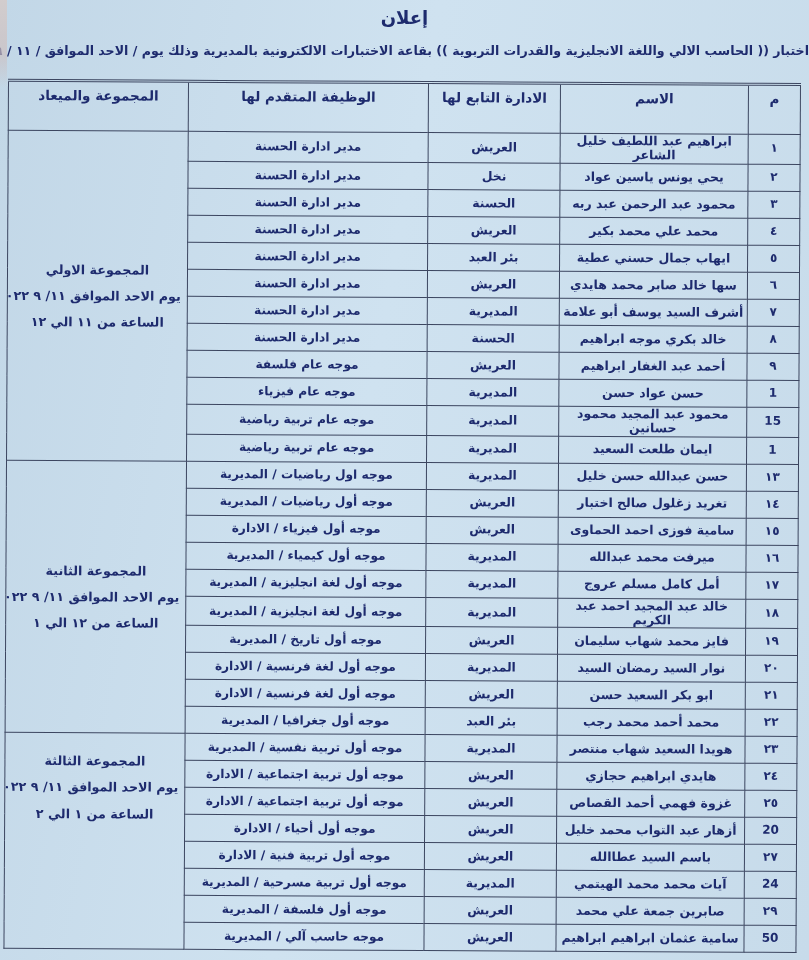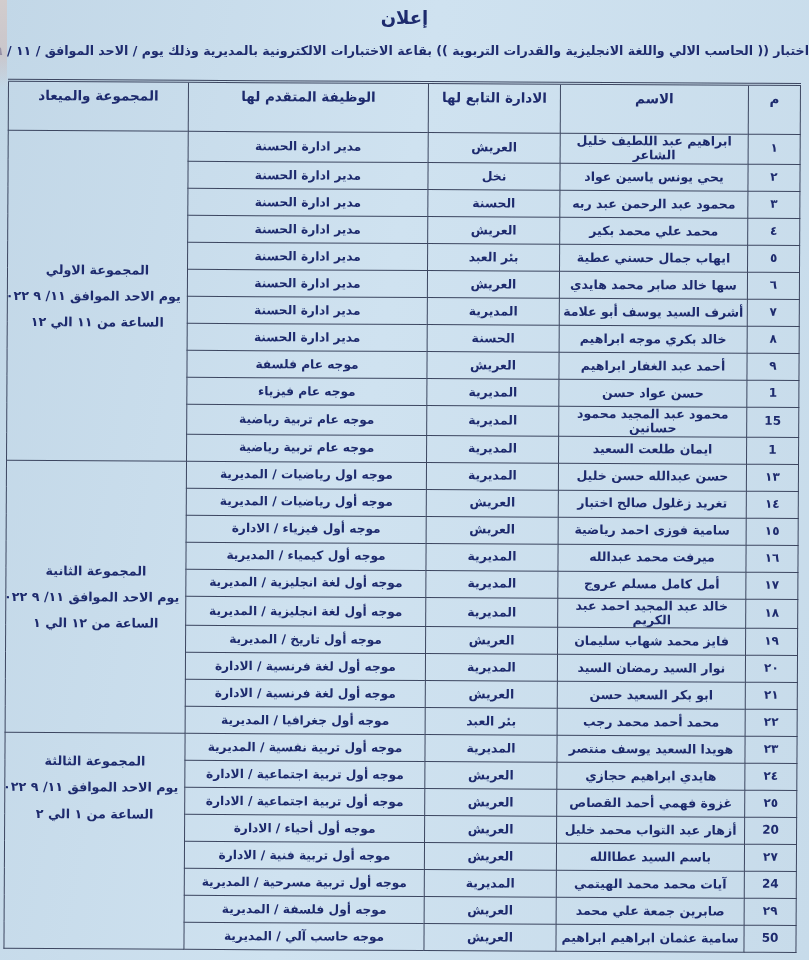--- a/index.html
+++ b/index.html
@@ -175,21 +175,21 @@
           </td>
         </tr>
         <tr>
     <td class="cell-num">١٤</td>
     <td class="cell-name">تغريد زغلول صالح اختبار</td>
     <td class="cell-dept">العريش</td>
     <td class="cell-pos">موجه أول رياضيات / المديرية</td>
   </tr>
         <tr>
     <td class="cell-num">١٥</td>
-    <td class="cell-name">سامية فوزى احمد رياضية</td>
+    <td class="cell-name">سامية فوزى احمد الحماوى</td>
     <td class="cell-dept">العريش</td>
     <td class="cell-pos">موجه أول فيزياء / الادارة</td>
   </tr>
         <tr>
     <td class="cell-num">١٦</td>
     <td class="cell-name">ميرفت محمد عبدالله</td>
     <td class="cell-dept">المديرية</td>
     <td class="cell-pos">موجه أول كيمياء / المديرية</td>
   </tr>
         <tr>
@@ -223,21 +223,21 @@
     <td class="cell-pos">موجه أول لغة فرنسية / الادارة</td>
   </tr>
         <tr>
     <td class="cell-num">٢٢</td>
     <td class="cell-name">محمد أحمد محمد رجب</td>
     <td class="cell-dept">بئر العبد</td>
     <td class="cell-pos">موجه أول جغرافيا / المديرية</td>
   </tr>
         <tr>
     <td class="cell-num">٢٣</td>
-    <td class="cell-name">هويدا السعيد يوسف منتصر</td>
+    <td class="cell-name">هويدا السعيد شهاب منتصر</td>
     <td class="cell-dept">المديرية</td>
     <td class="cell-pos">موجه أول تربية نفسية / المديرية</td>
   <td class="group-cell top" rowspan="8">
             <div class="g-line">المجموعة الثالثة</div>
             <div class="g-line">يوم الاحد الموافق ١١/ ٩ ٢٠٢٢</div>
             <div class="g-line">الساعة من ١ الي ٢</div>
           </td>
         </tr>
         <tr>
     <td class="cell-num">٢٤</td>

